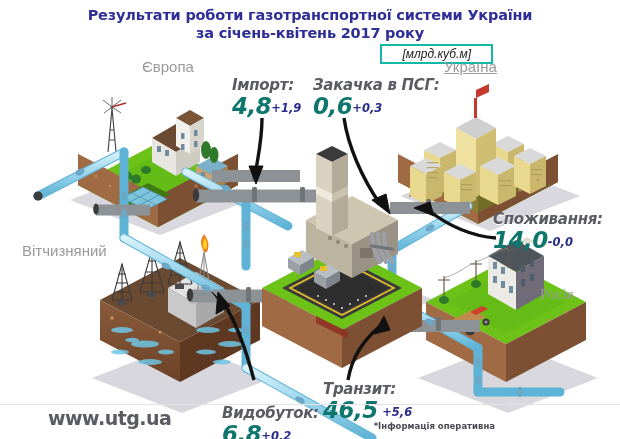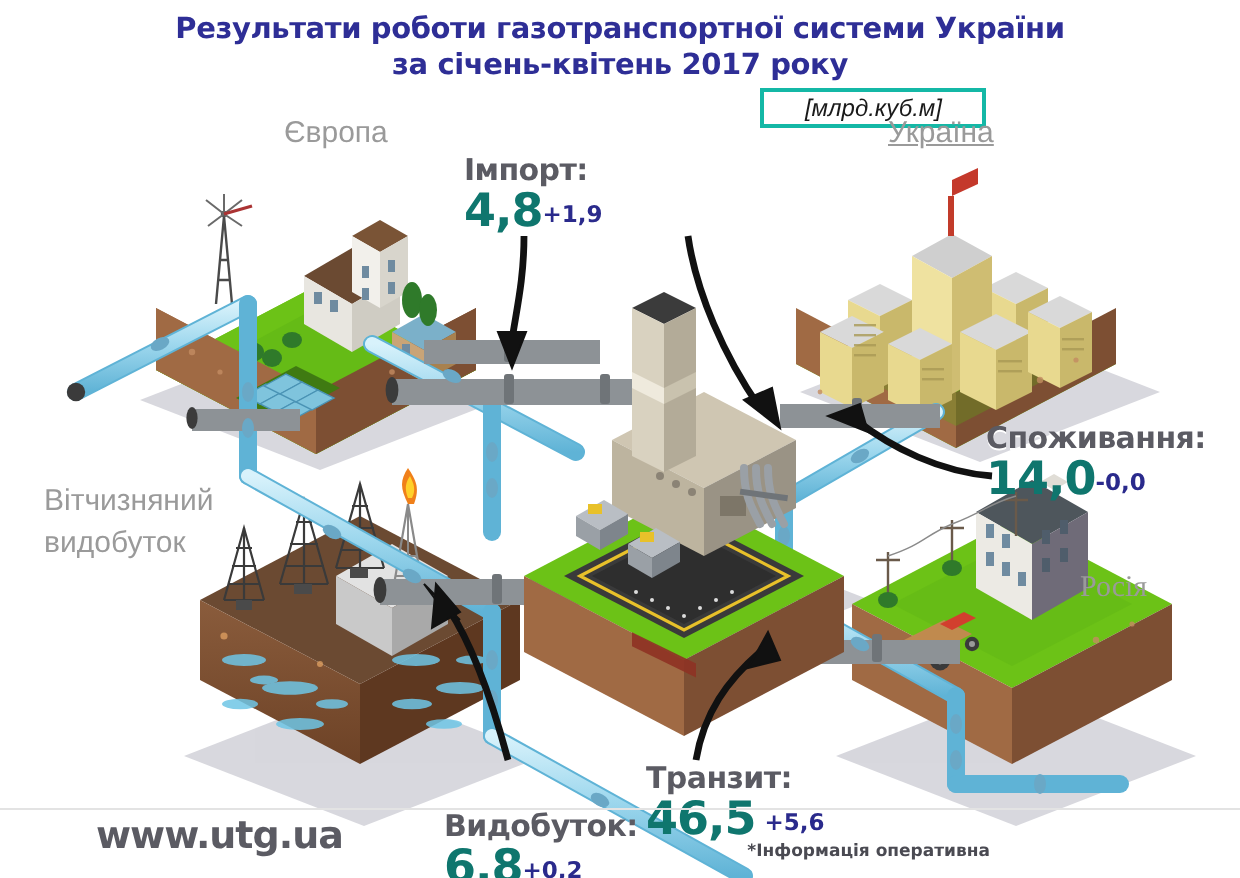--- a/index.html
+++ b/index.html
@@ -14,21 +14,21 @@
          letter-spacing:-.2px;font-family:"DejaVu Sans",sans-serif;}
   .title .l2{display:block;}
   .units{position:absolute;right:12px;top:44px;font-size:12px;color:#1a1a1a;
          border:2px solid #14b8a6;padding:1px 20px;background:#fff;font-style:italic;}
   .region{position:absolute;color:#9a9a9a;font-size:15px;font-weight:normal;}
   .region.eu{left:142px;top:58px;}
   .region.ua{left:444px;top:58px;text-decoration:underline;}
   .region.ru{left:540px;top:286px;font-family:Liberation Serif, serif;}
   .region.dom{left:22px;top:240px;line-height:21px;font-size:15px;}
 
-  .stat{position:absolute;text-align:left;white-space:nowrap;}
+  .stat{position:absolute;text-align:left;white-space:nowrap;font-style:italic;}
   .stat .cap{display:block;color:#5b5b63;font-weight:bold;font-size:15px;
              font-family:"DejaVu Sans",sans-serif;letter-spacing:-.3px;
              text-shadow:0 1px 0 #fff;}
   .stat .row{display:block;margin-top:-1px;}
   .stat .big{color:#0f766e;font-weight:bold;font-size:23px;
              font-family:"DejaVu Sans",sans-serif;letter-spacing:-.5px;}
   .stat .dlt{color:#2a2a8c;font-weight:bold;font-size:11.5px;
              font-family:"DejaVu Sans",sans-serif;vertical-align:2px;}
   .s-import{left:232px;top:76px;}
   .s-psg{left:313px;top:76px;}
@@ -564,30 +564,35 @@
     <span class="l2">за січень-квітень 2017 року</span>
   </div>
 
   <div class="units">[млрд.куб.м]</div>
 
   <div class="region eu">Європа</div>
   <div class="region ua">Україна</div>
   <div class="region ru">Росія</div>
   <div class="region dom">
     <span>Вітчизняний</span><br>
-    <span>видобуток</span>
   </div>
 
   <div class="stat s-import">
     <span class="cap">Імпорт:</span>
     <span class="row">
       <span class="big">4,8</span><span class="dlt">+1,9</span>
     </span>
   </div>
 
+  <div class="stat s-psg">
+    <span class="cap">Закачка в ПСГ:</span>
+    <span class="row">
+      <span class="big">0,6</span><span class="dlt">+0,3</span>
+    </span>
+  </div>
 
   <div class="stat s-cons">
     <span class="cap">Споживання:</span>
     <span class="row">
       <span class="big">14,0</span><span class="dlt">-0,0</span>
     </span>
   </div>
 
   <div class="stat s-prod">
     <span class="cap">Видобуток:</span>

